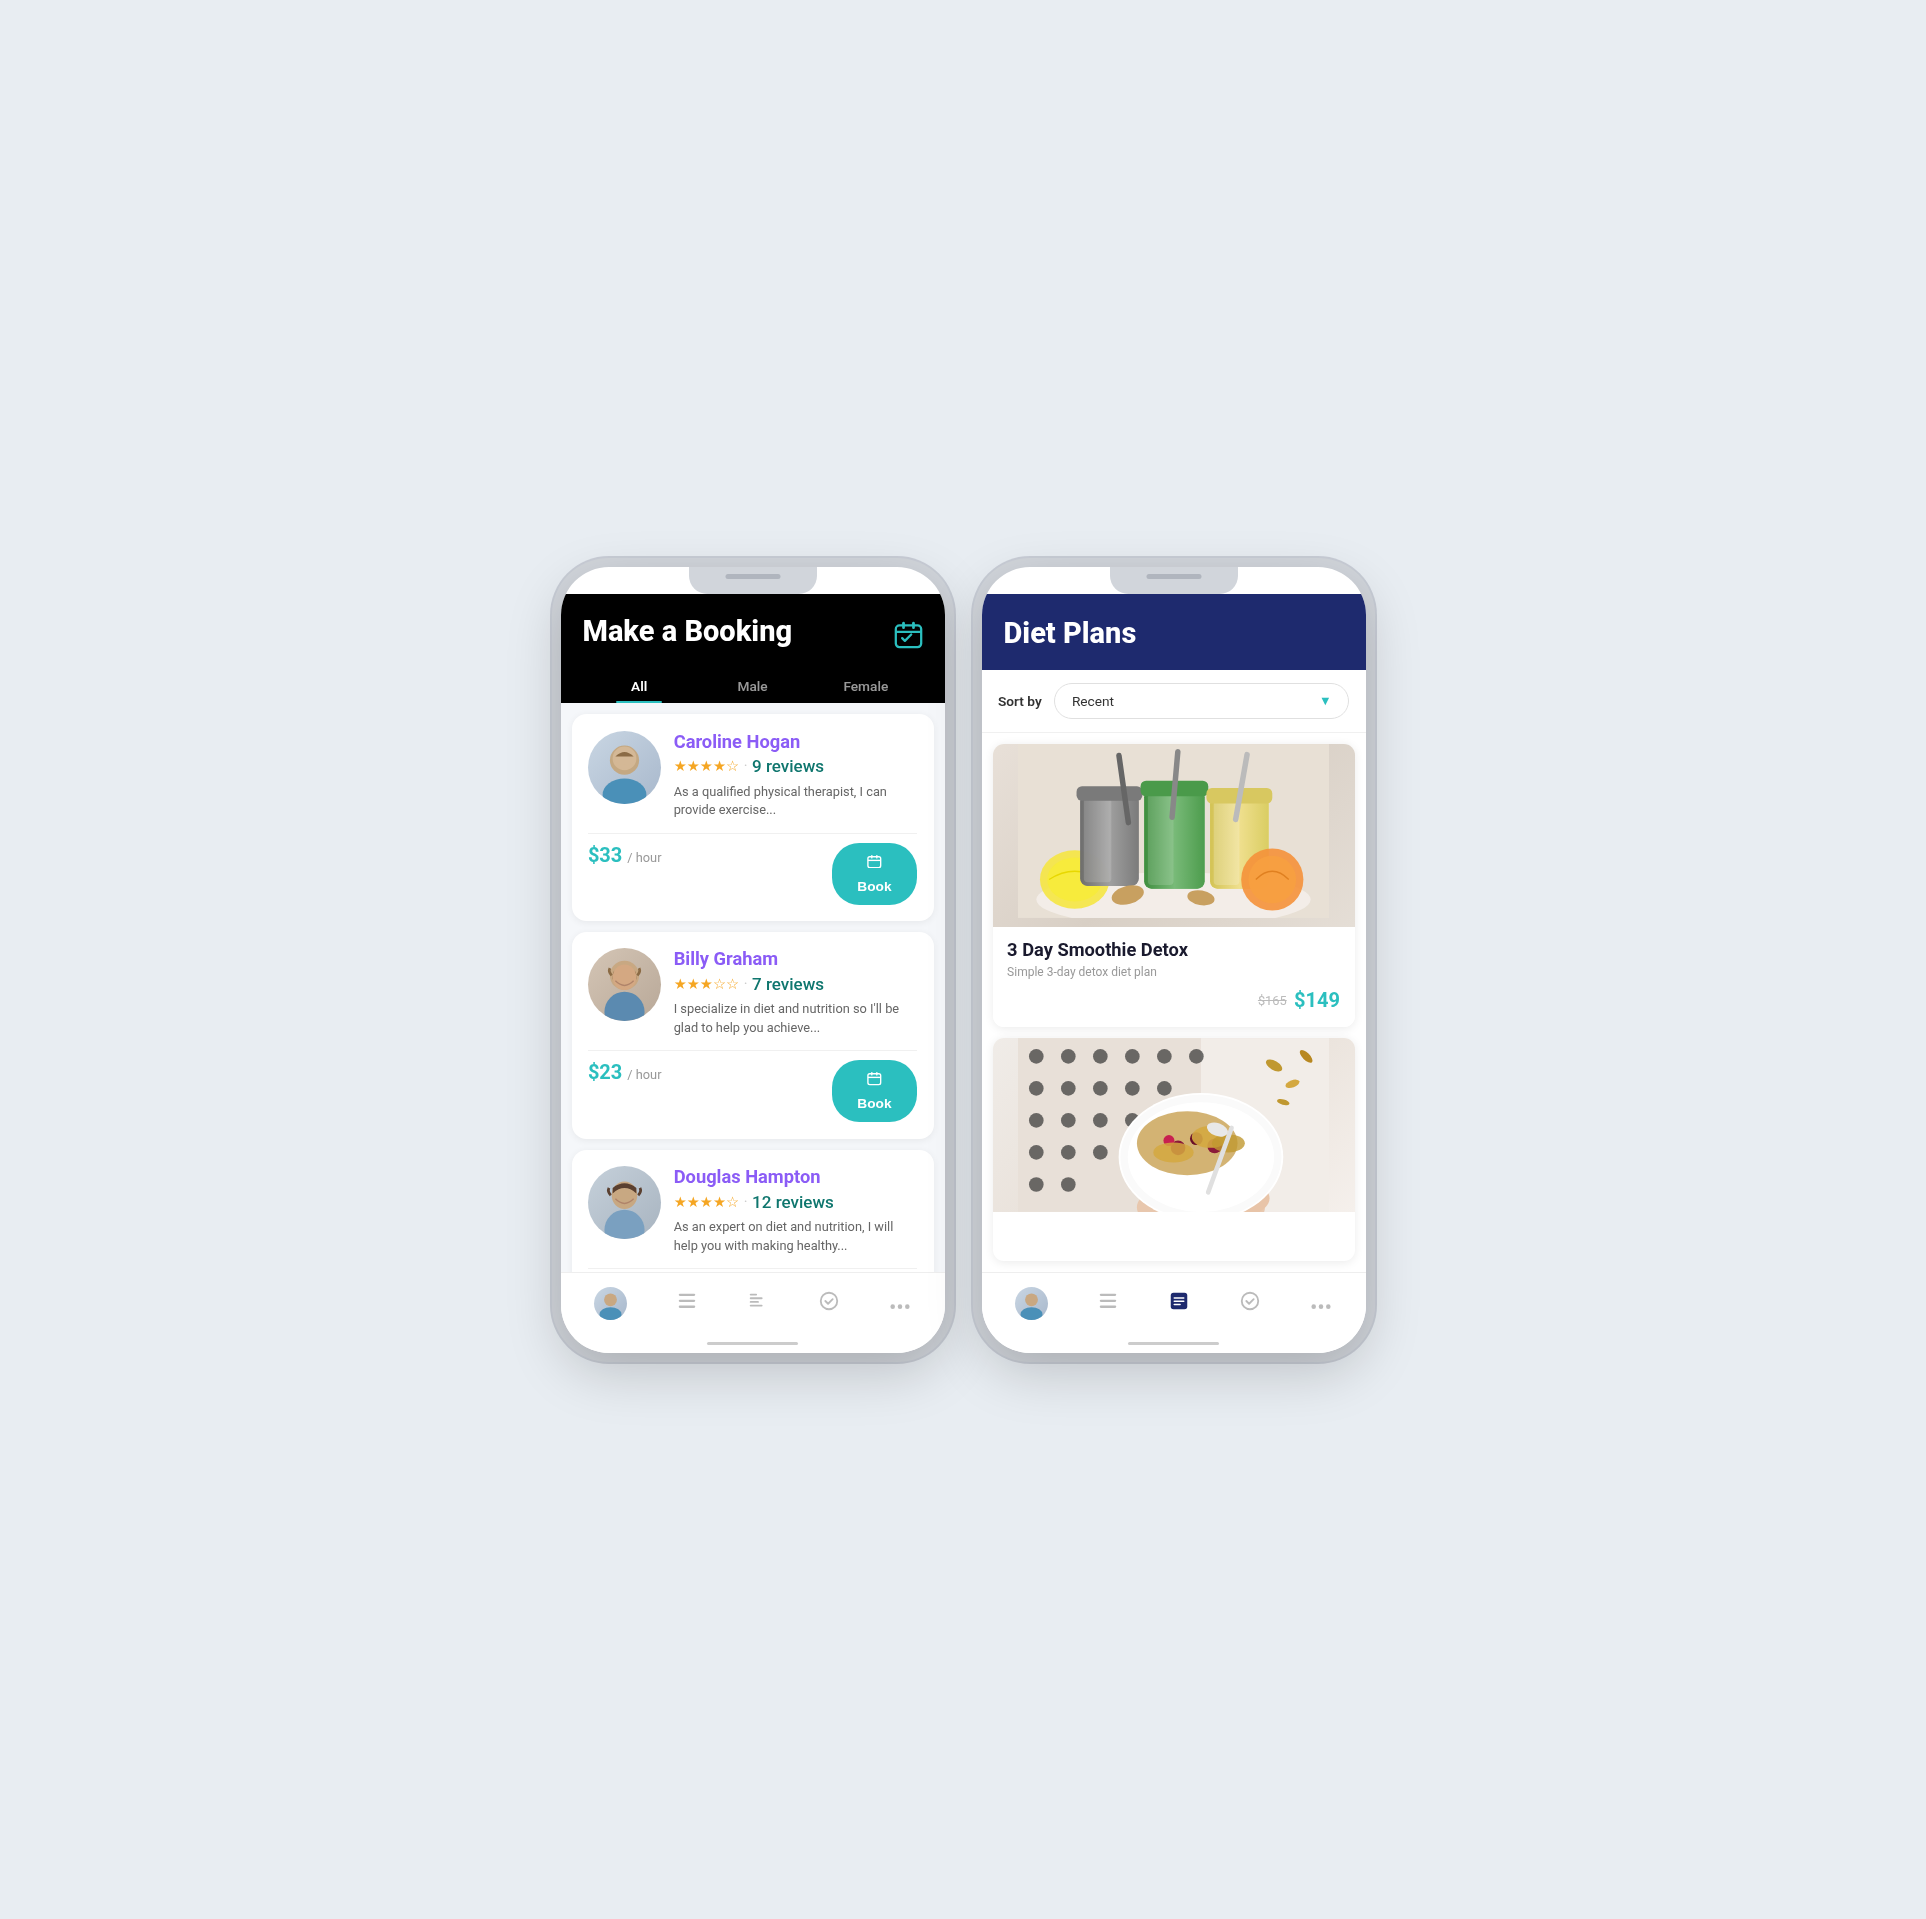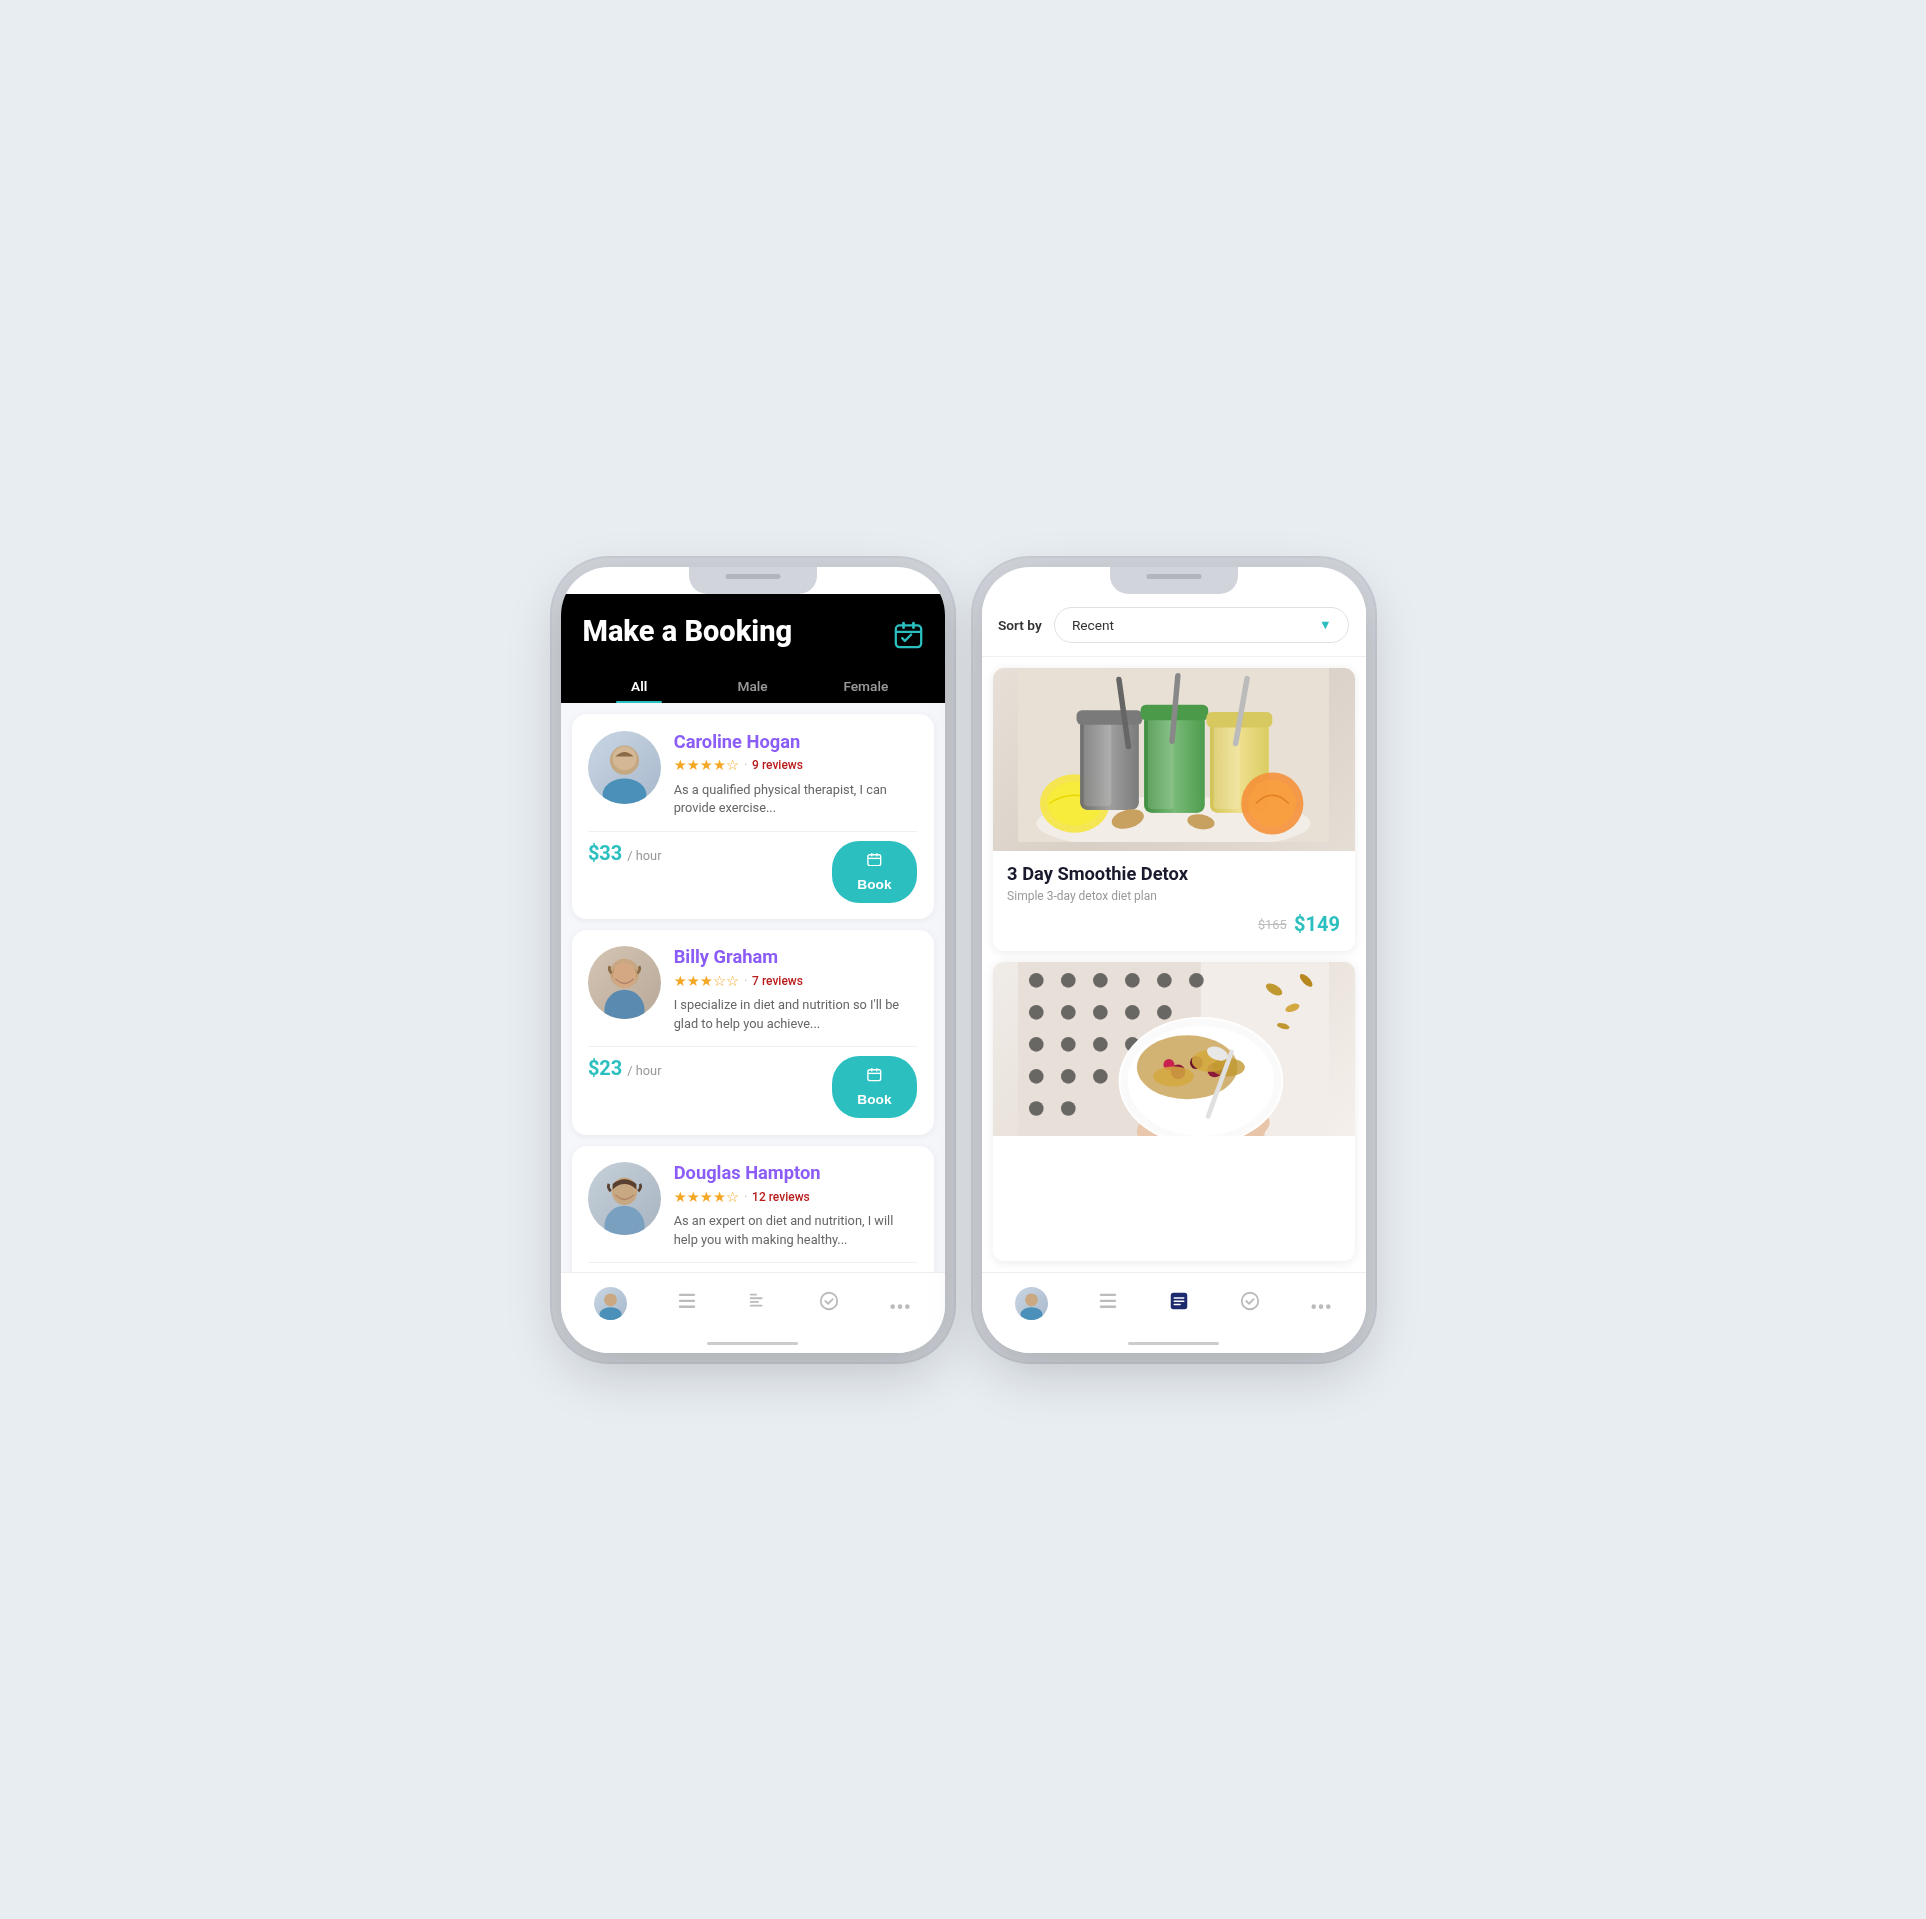--- a/index.html
+++ b/index.html
@@ -153,22 +153,22 @@
       margin-bottom: 4.6px;
     }
     .doctor-rating {
       display: flex;
       align-items: center;
       gap: 4.6px;
       margin-bottom: 6.4px;
     }
     .stars { color: #f5a623; font-size: 14.6px; }
     .reviews-link {
-      color: #b91c1c;
-      font-size: 12px;
+      color: #0f766e;
+      font-size: 17px;
       font-weight: 500;
     }
     .doctor-desc {
       font-size: 12.8px;
       color: #666;
       line-height: 1.45;
     }
     .doctor-card-bottom {
       display: flex;
       justify-content: space-between;
@@ -588,20 +588,23 @@
       </div>
     </div>
   </div>
 
   <div class="phone">
     <div class="phone-notch">
       <div class="phone-speaker"></div>
     </div>
     <div class="phone-content">
 
+      <div class="diet-header">
+        <div class="diet-title">Diet Plans</div>
+      </div>
 
       <div class="diet-content">
 
         <div class="sort-bar">
           <span class="sort-label">Sort by</span>
           <div class="sort-dropdown">
             <span>Recent</span>
             <span class="dropdown-arrow">▼</span>
           </div>
         </div>

